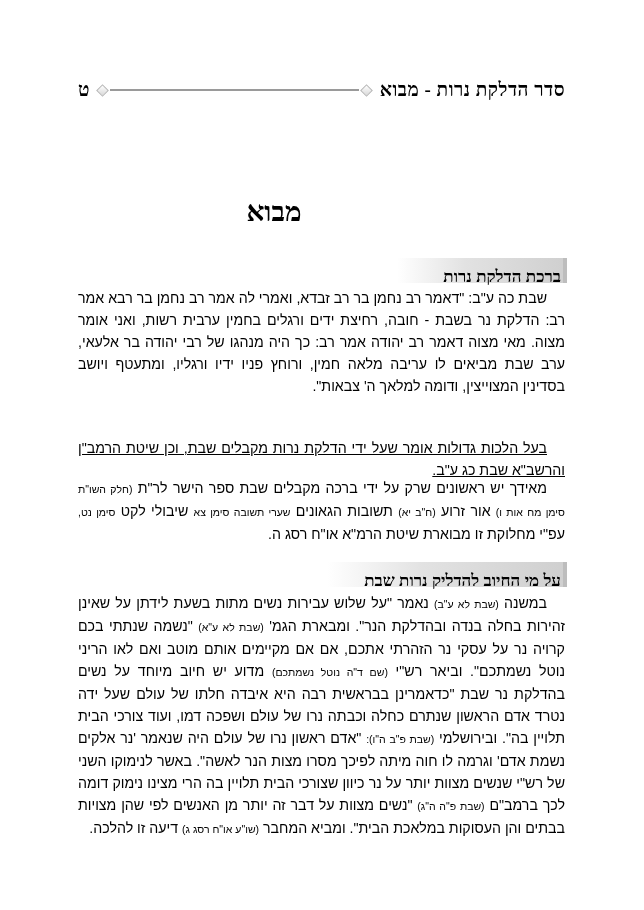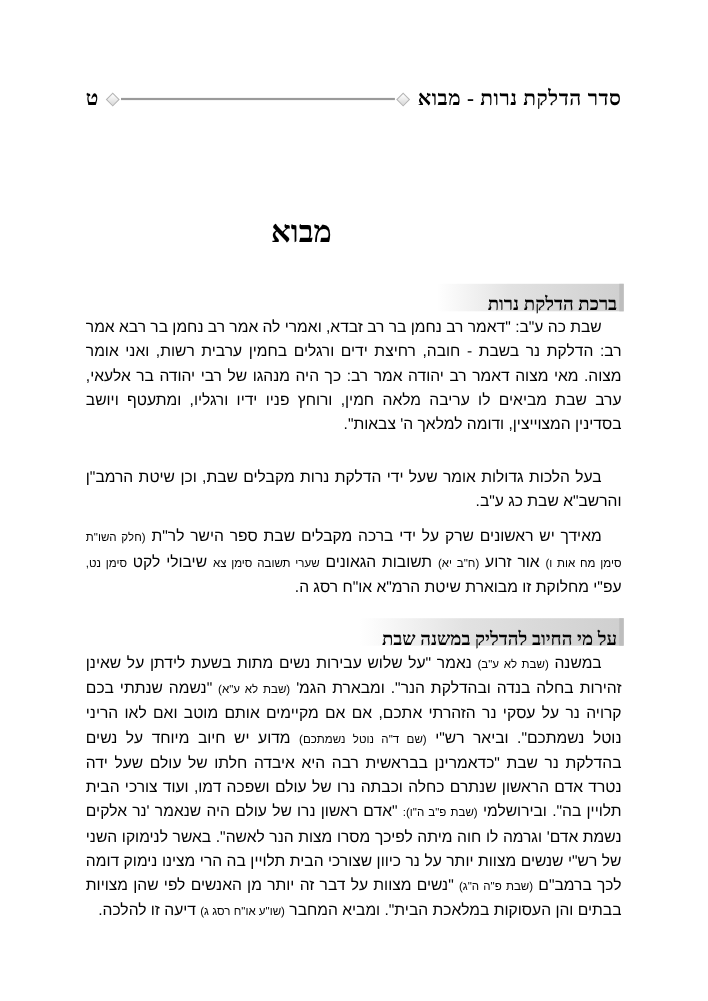--- a/index.html
+++ b/index.html
@@ -82,25 +82,25 @@
   <div class="chapter-title">מבוא</div>
 
   <div class="sec-head" style="top:258px;">
     <span class="bar" style="width:170px;"></span>
     <span class="edge"></span>
     <span class="txt">ברכת הדלקת נרות</span>
   </div>
 
   <div class="para" style="top:287px;"><span class="indent"></span><span>שבת כה ע"ב: "דאמר רב נחמן בר רב זבדא, ואמרי לה אמר רב נחמן בר רבא אמר רב: הדלקת נר בשבת - חובה, רחיצת ידים ורגלים בחמין ערבית רשות, ואני אומר מצוה. מאי מצוה דאמר רב יהודה אמר רב: כך היה מנהגו של רבי יהודה בר אלעאי, ערב שבת מביאים לו עריבה מלאה חמין, ורוחץ פניו ידיו ורגליו, ומתעטף ויושב בסדינין המצוייצין, ודומה למלאך ה' צבאות".</span></div>
 
-  <div class="para" style="top:423px;"><span class="indent"></span><span>בעל הלכות גדולות אומר שעל ידי הדלקת נרות מקבלים שבת, וכן שיטת הרמב"ן והרשב"א שבת כג ע"ב.</span></div>
+  <div class="para" style="top:437px;text-decoration:underline;"><span class="indent"></span><span>בעל הלכות גדולות אומר שעל ידי הדלקת נרות מקבלים שבת, וכן שיטת הרמב"ן והרשב"א שבת כג ע"ב.</span></div>
 
   <div class="para" style="top:477px;" id="p3"><span class="indent"></span><span>מאידך יש ראשונים שרק על ידי ברכה מקבלים שבת ספר הישר לר"ת </span><span class="small">(חלק השו"ת סימן מח אות ו)</span><span> אור זרוע </span><span class="small">(ח"ב יא)</span><span> תשובות הגאונים </span><span class="small">שערי תשובה סימן צא</span><span> שיבולי לקט </span><span class="small">סימן נט,</span><span> עפ"י מחלוקת זו מבוארת שיטת הרמ"א או"ח רסג ה.</span></div>
 
   <div class="sec-head" style="top:562px;">
     <span class="bar" style="width:240px;"></span>
     <span class="edge"></span>
-    <span class="txt">על מי החיוב להדליק במשנה שבת</span>
+    <span class="txt">על מי החיוב להדליק נרות שבת</span>
   </div>
 
   <div class="para" style="top:592px;" id="p4"><span class="indent"></span><span>במשנה </span><span class="small">(שבת לא ע"ב)</span><span> נאמר "על שלוש עבירות נשים מתות בשעת לידתן על שאינן זהירות בחלה בנדה ובהדלקת הנר". ומבארת הגמ' </span><span class="small">(שבת לא ע"א)</span><span> "נשמה שנתתי בכם קרויה נר על עסקי נר הזהרתי אתכם, אם אם מקיימים אותם מוטב ואם לאו הריני נוטל נשמתכם". וביאר רש"י </span><span class="small">(שם ד"ה נוטל נשמתכם)</span><span> מדוע יש חיוב מיוחד על נשים בהדלקת נר שבת "כדאמרינן בבראשית רבה היא איבדה חלתו של עולם שעל ידה נטרד אדם הראשון שנתרם כחלה וכבתה נרו של עולם ושפכה דמו, ועוד צורכי הבית תלויין בה". ובירושלמי </span><span class="small">(שבת פ"ב ה"ו):</span><span> "אדם ראשון נרו של עולם היה שנאמר 'נר אלקים נשמת אדם' וגרמה לו חוה מיתה לפיכך מסרו מצות הנר לאשה". באשר לנימוקו השני של רש"י שנשים מצוות יותר על נר כיוון שצורכי הבית תלויין בה הרי מצינו נימוק דומה לכך ברמב"ם </span><span class="small">(שבת פ"ה ה"ג)</span><span> "נשים מצוות על דבר זה יותר מן האנשים לפי שהן מצויות בבתים והן העסוקות במלאכת הבית". ומביא המחבר </span><span class="small">(שו"ע או"ח רסג ג)</span><span> דיעה זו להלכה.</span></div>
 
 </div>
 
 </body></html>

